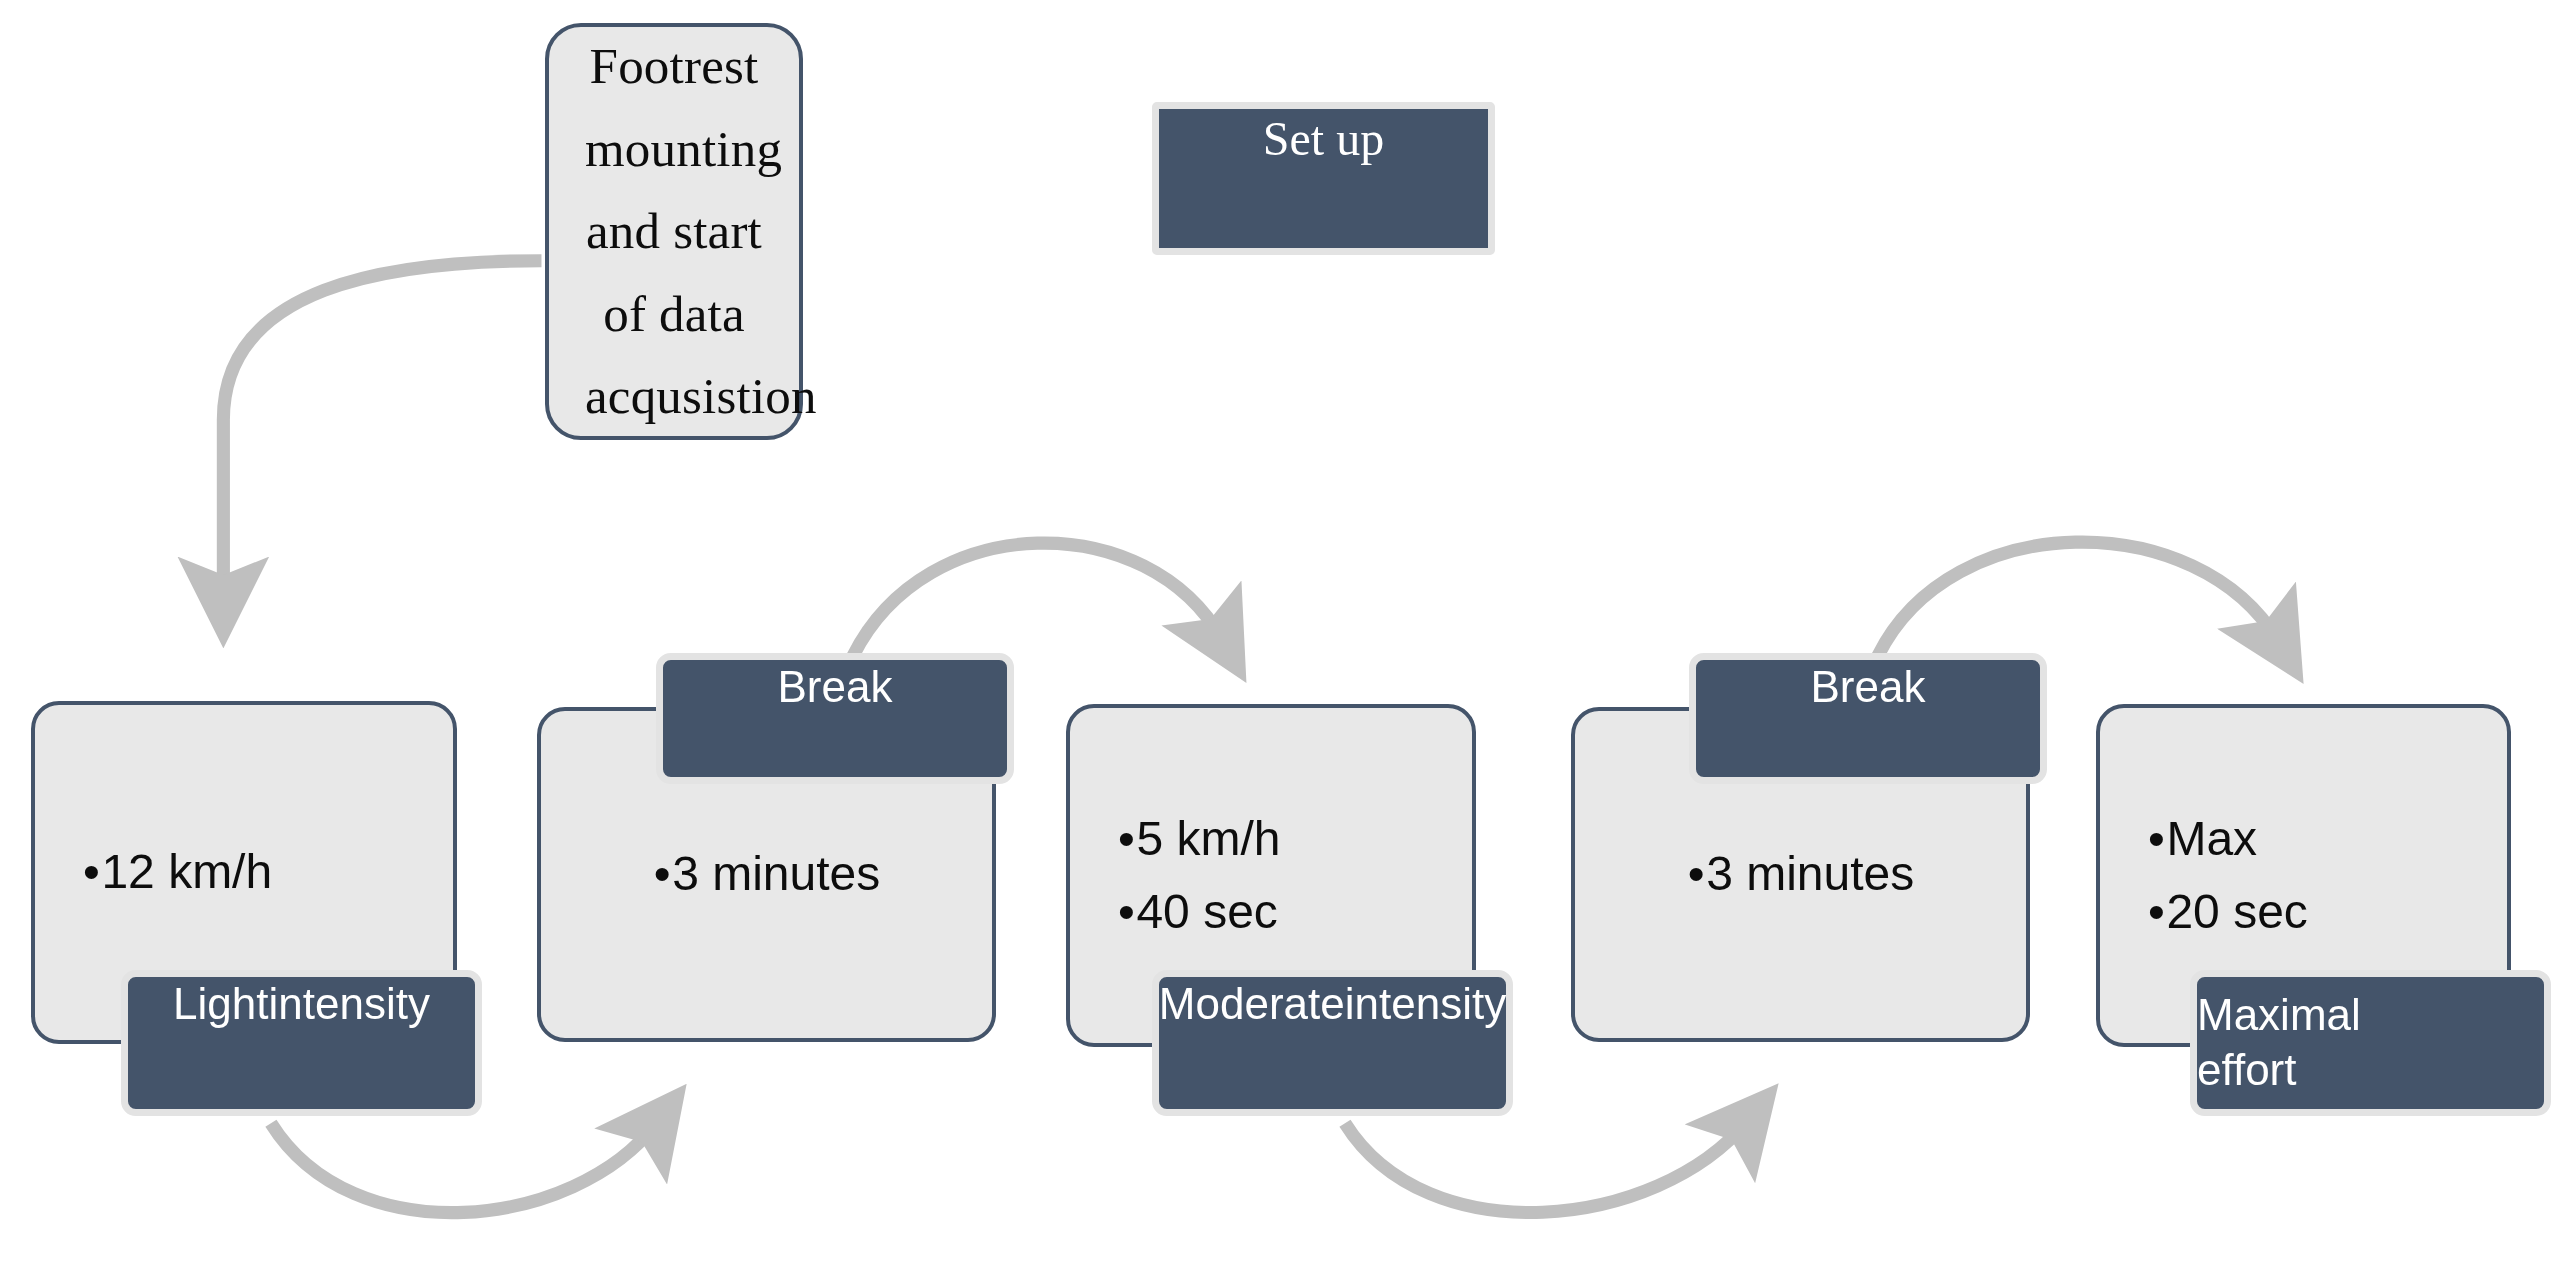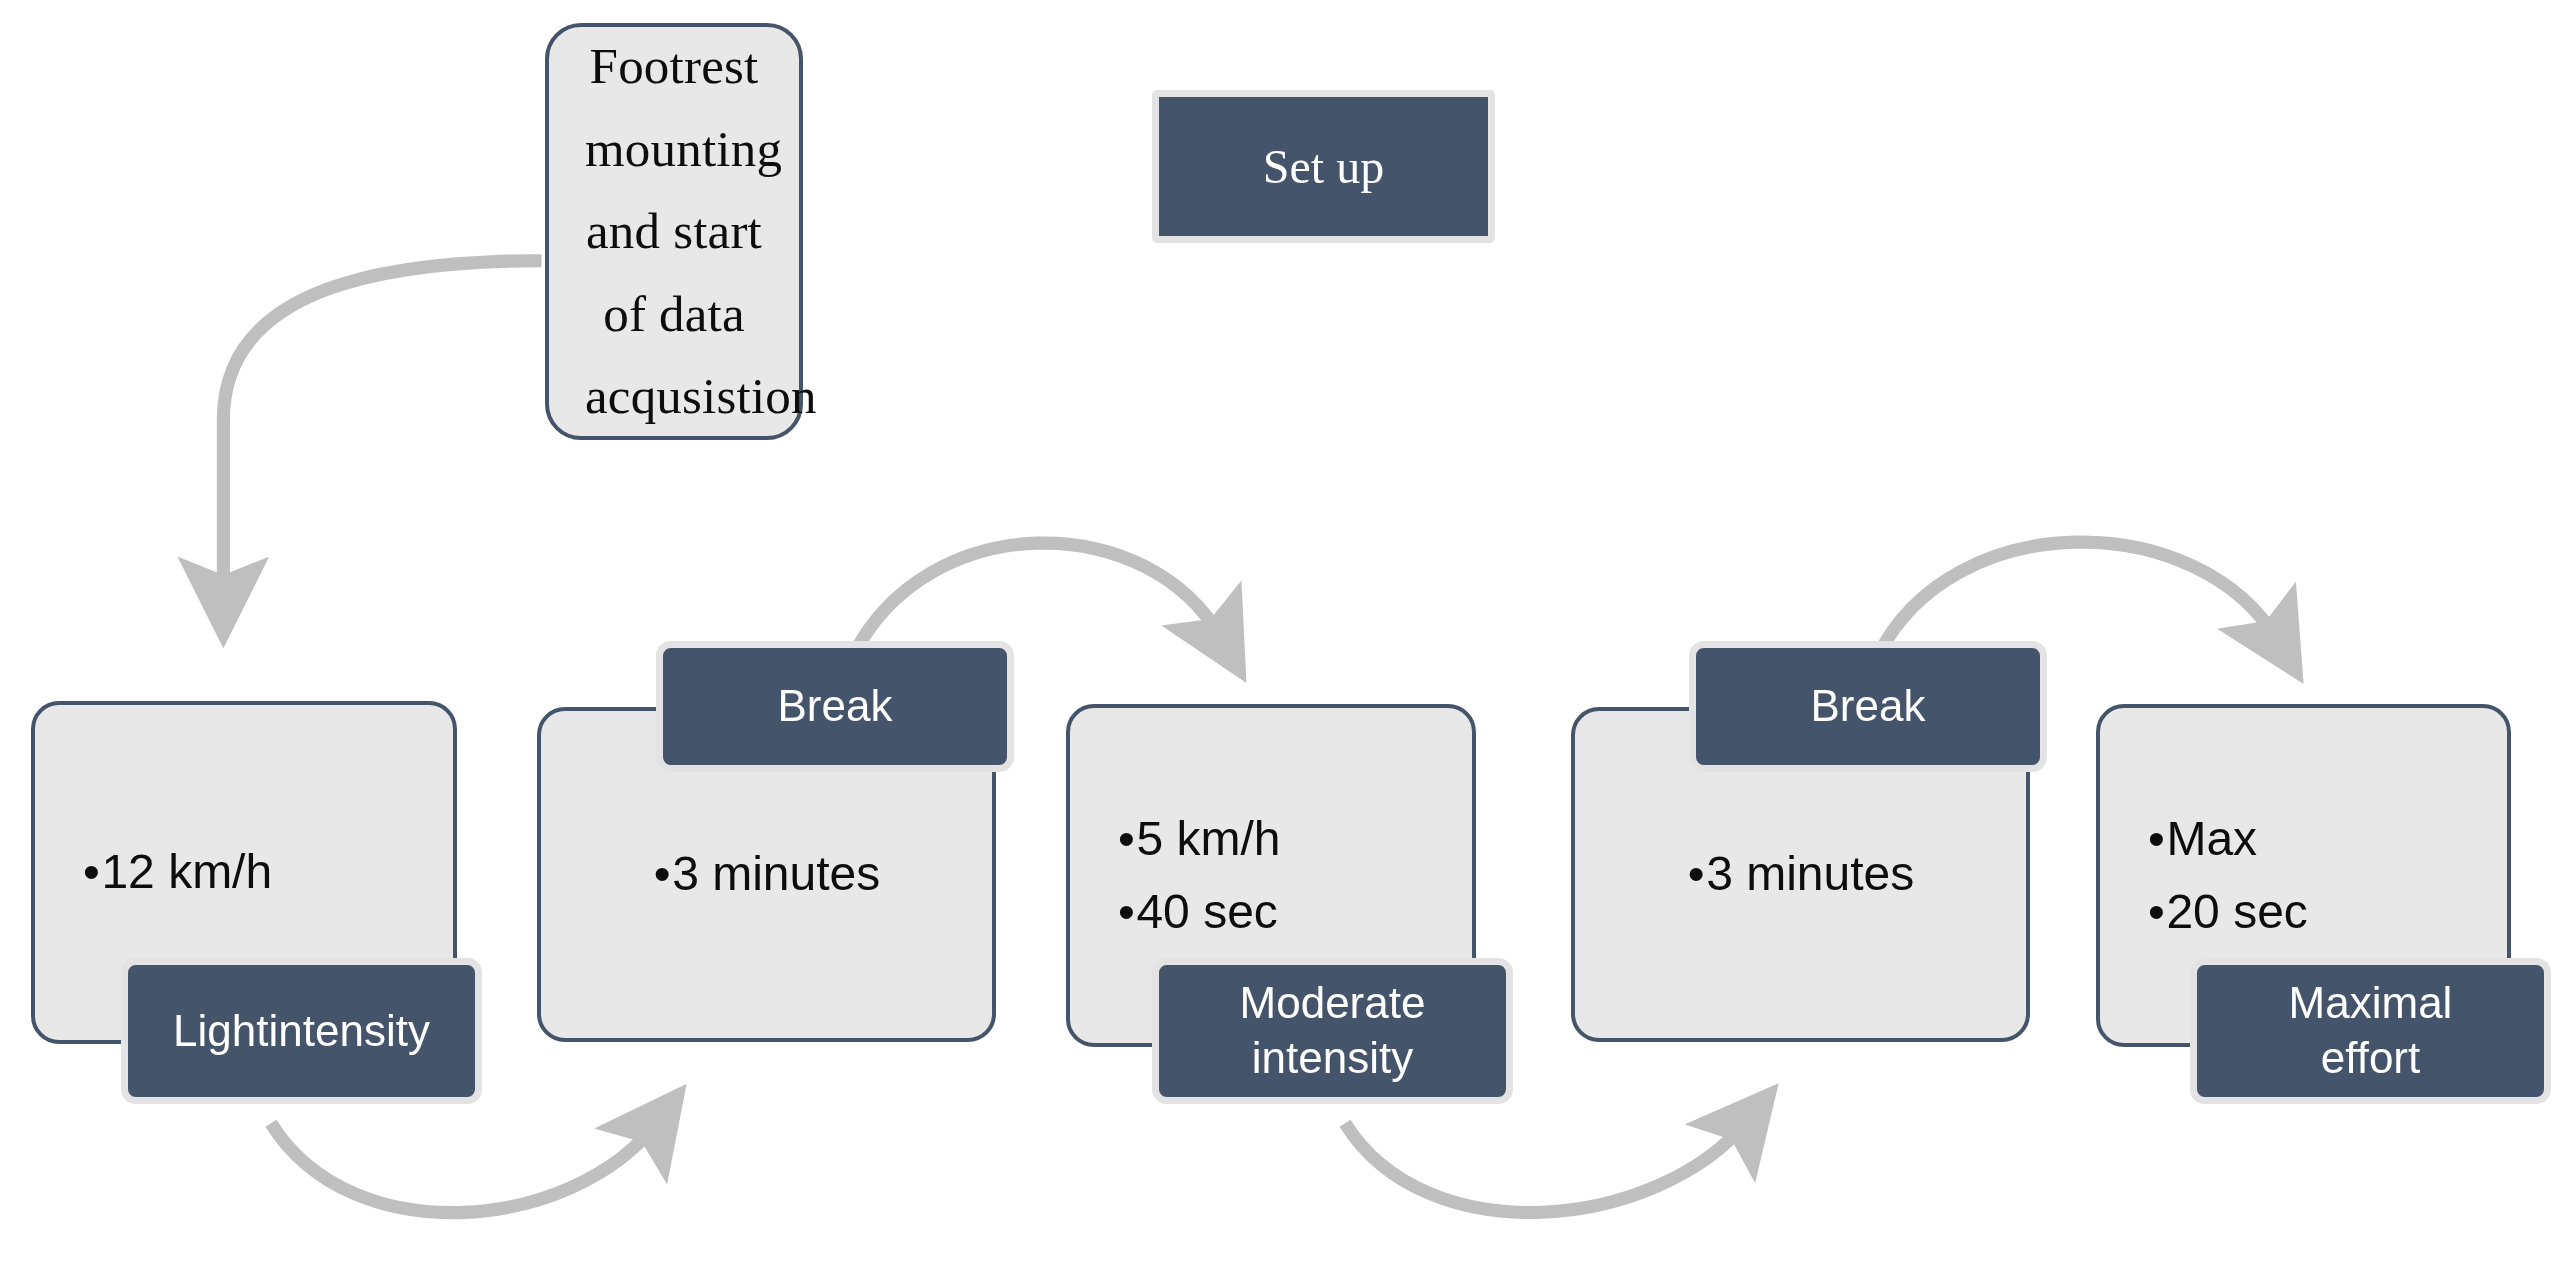--- a/index.html
+++ b/index.html
@@ -75,28 +75,29 @@
     margin-right: 1.6px;
   }
 
   
   .badge {
     position: absolute;
     box-sizing: border-box;
     background: #44546A;
     color: #ffffff;
     display: flex;
-    align-items: center;
+    align-items: flex-start;
     justify-content: center;
     text-align: center;
     font-size: 44px;
     line-height: 1.24;
     z-index: 5;
     border: 7.4px solid #E3E3E3;
     border-radius: 4.9px;
+    margin-top: 12px;
   }
   .badge.rounded {
     border-radius: 14.8px;
   }
   .badge.serif {
     font-family: "Liberation Serif", serif;
     font-size: 48px;
   }
   .badge span {
     display: block;
@@ -150,21 +151,21 @@
   <div class="badge rounded" style="left:656px; top:641px; width:358px; height:131px;">
     <span>Break</span>
   </div>
 
   <div class="card" style="left:1066px; top:704px; width:410px; height:343px;">
     <ul class="bullets">
       <li>5 km/h</li>
       <li>40 sec</li>
     </ul>
   </div>
-  <div class="badge rounded" style="left:1152px; top:958px; width:361px; height:146px; flex-direction:column;">
+  <div class="badge rounded" style="left:1152px; top:958px; width:361px; height:146px; flex-direction:row;">
     <span>Moderate</span>
     <span>intensity</span>
   </div>
 
   <div class="card" style="left:1571px; top:707px; width:459px; height:335px;">
     <ul class="bullets center">
       <li>3 minutes</li>
     </ul>
   </div>
   <div class="badge rounded" style="left:1689px; top:641px; width:358px; height:131px;">

